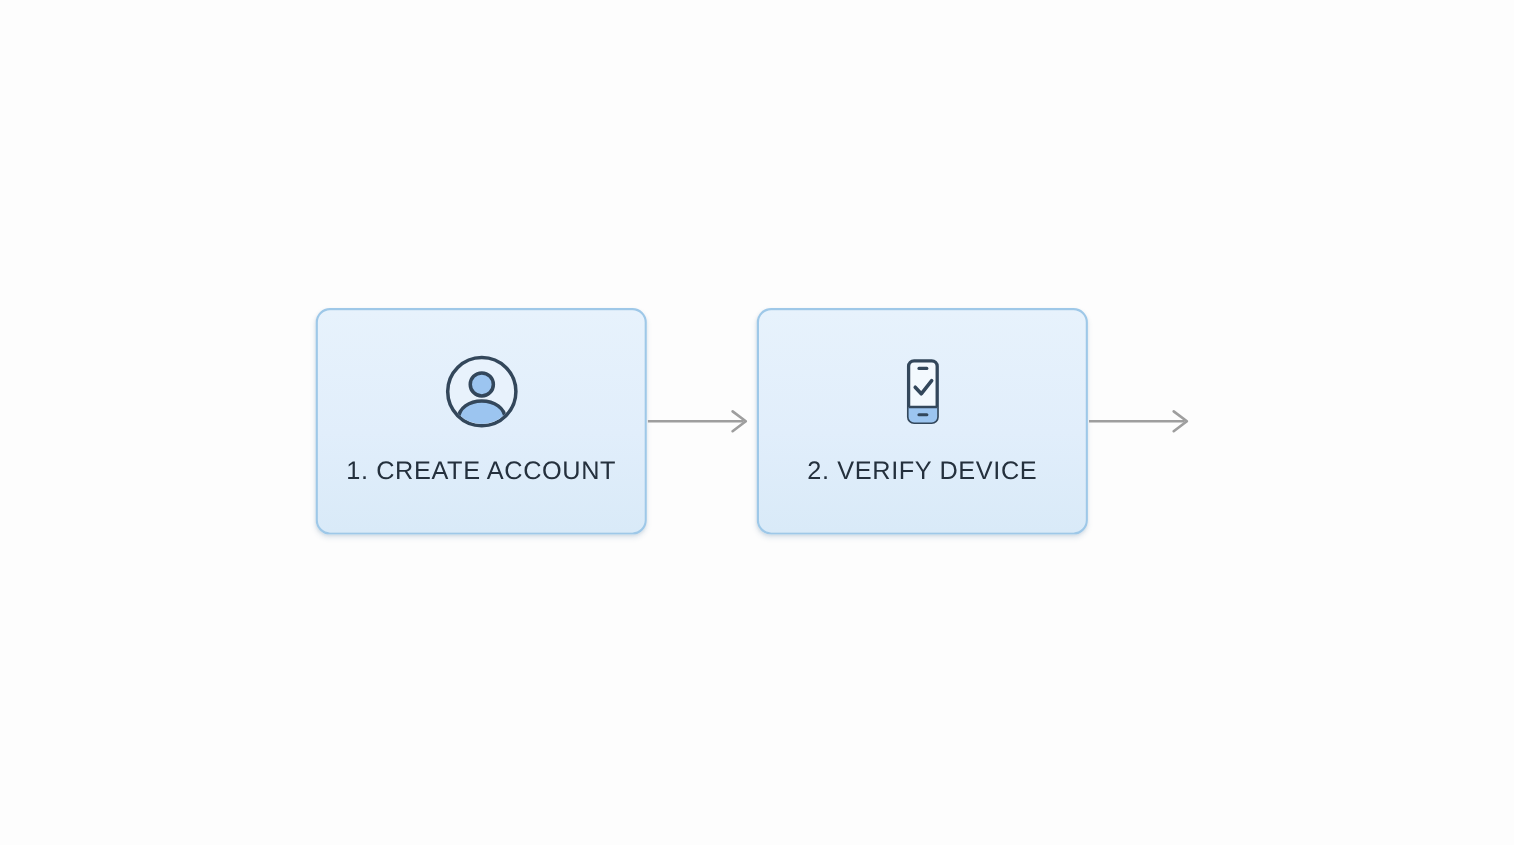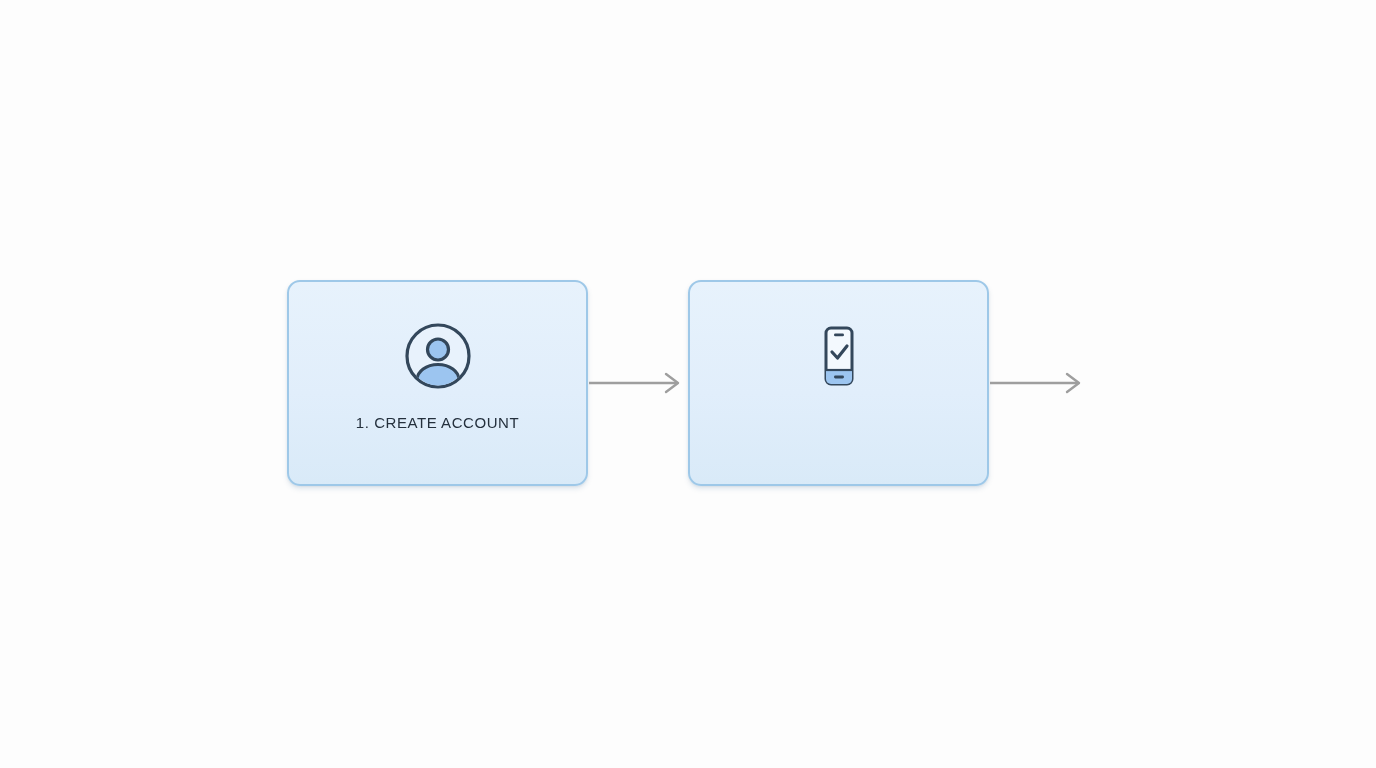--- a/index.html
+++ b/index.html
@@ -57,21 +57,21 @@
     width: 70px;
     height: 70px;
     display: flex;
     align-items: center;
     justify-content: center;
   }
   .icon-wrap svg { display: block; }
 
   .step-label {
     margin-top: 23px;
-    font-size: 15px;
+    font-size: 23px;
     letter-spacing: 0.55px;
     color: #24303d;
     text-align: center;
     white-space: nowrap;
     font-weight: 400;
   }
 
   
   .connector {
     flex: 0 0 100px;
@@ -132,20 +132,21 @@
           <path d="M22 49 H48 V58 a5 5 0 0 1 -5 5 H27 a5 5 0 0 1 -5 -5 Z" fill="#9cc5f0" stroke="none"></path>
           <path d="M22 49 H48" stroke="#33475b" stroke-width="2.2"></path>
 
           <rect x="30" y="12.5" width="10" height="2.8" rx="1.4" fill="#33475b"></rect>
 
           <rect x="30" y="54.6" width="10" height="2.8" rx="1.4" fill="#33475b"></rect>
 
           <polyline points="28,31 33.5,37 43,25" fill="none" stroke="#33475b" stroke-width="3.2" stroke-linecap="round" stroke-linejoin="round"></polyline>
         </svg>
       </div>
+      <div class="step-label">2. VERIFY DEVICE</div>
     </div>
 
     <div class="connector">
       <svg width="100" height="30" viewBox="0 0 100 30">
         <line x1="1" y1="15" x2="88" y2="15" stroke="#9e9e9e" stroke-width="2.4"></line>
         <polyline points="78,6 90,15 78,24" fill="none" stroke="#9e9e9e" stroke-width="2.4" stroke-linecap="round" stroke-linejoin="round"></polyline>
       </svg>
     </div>
 
 

